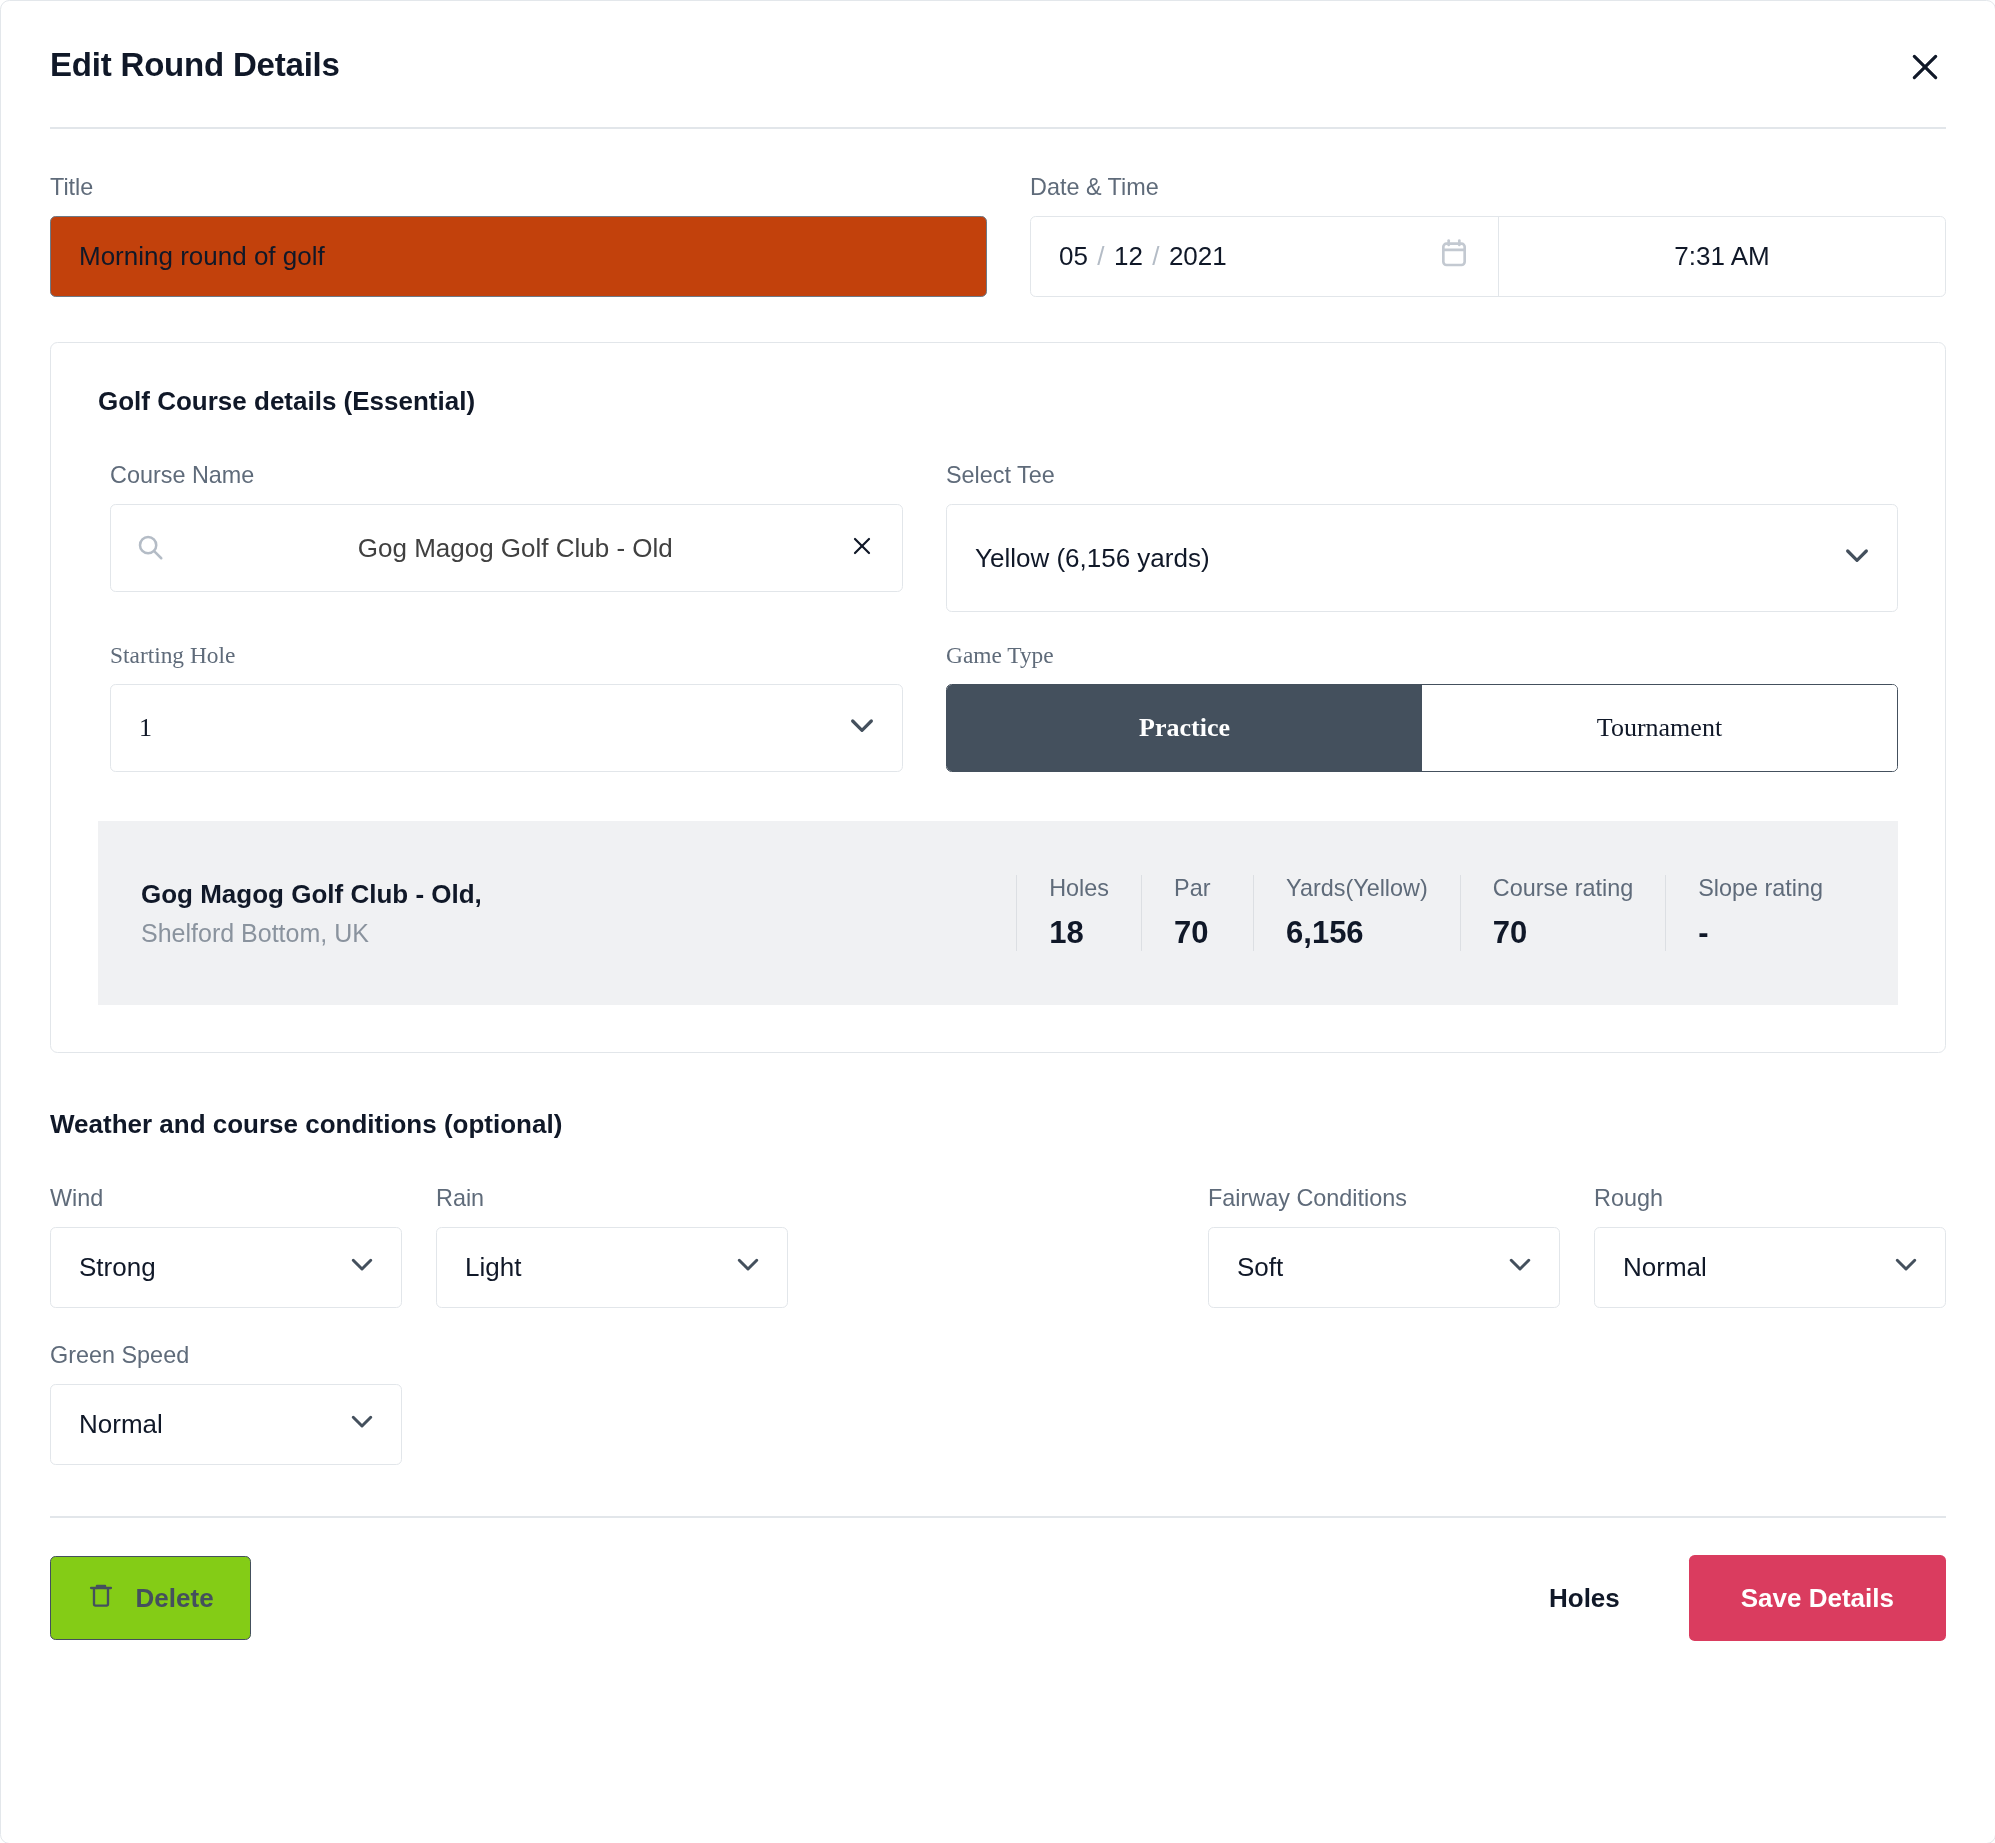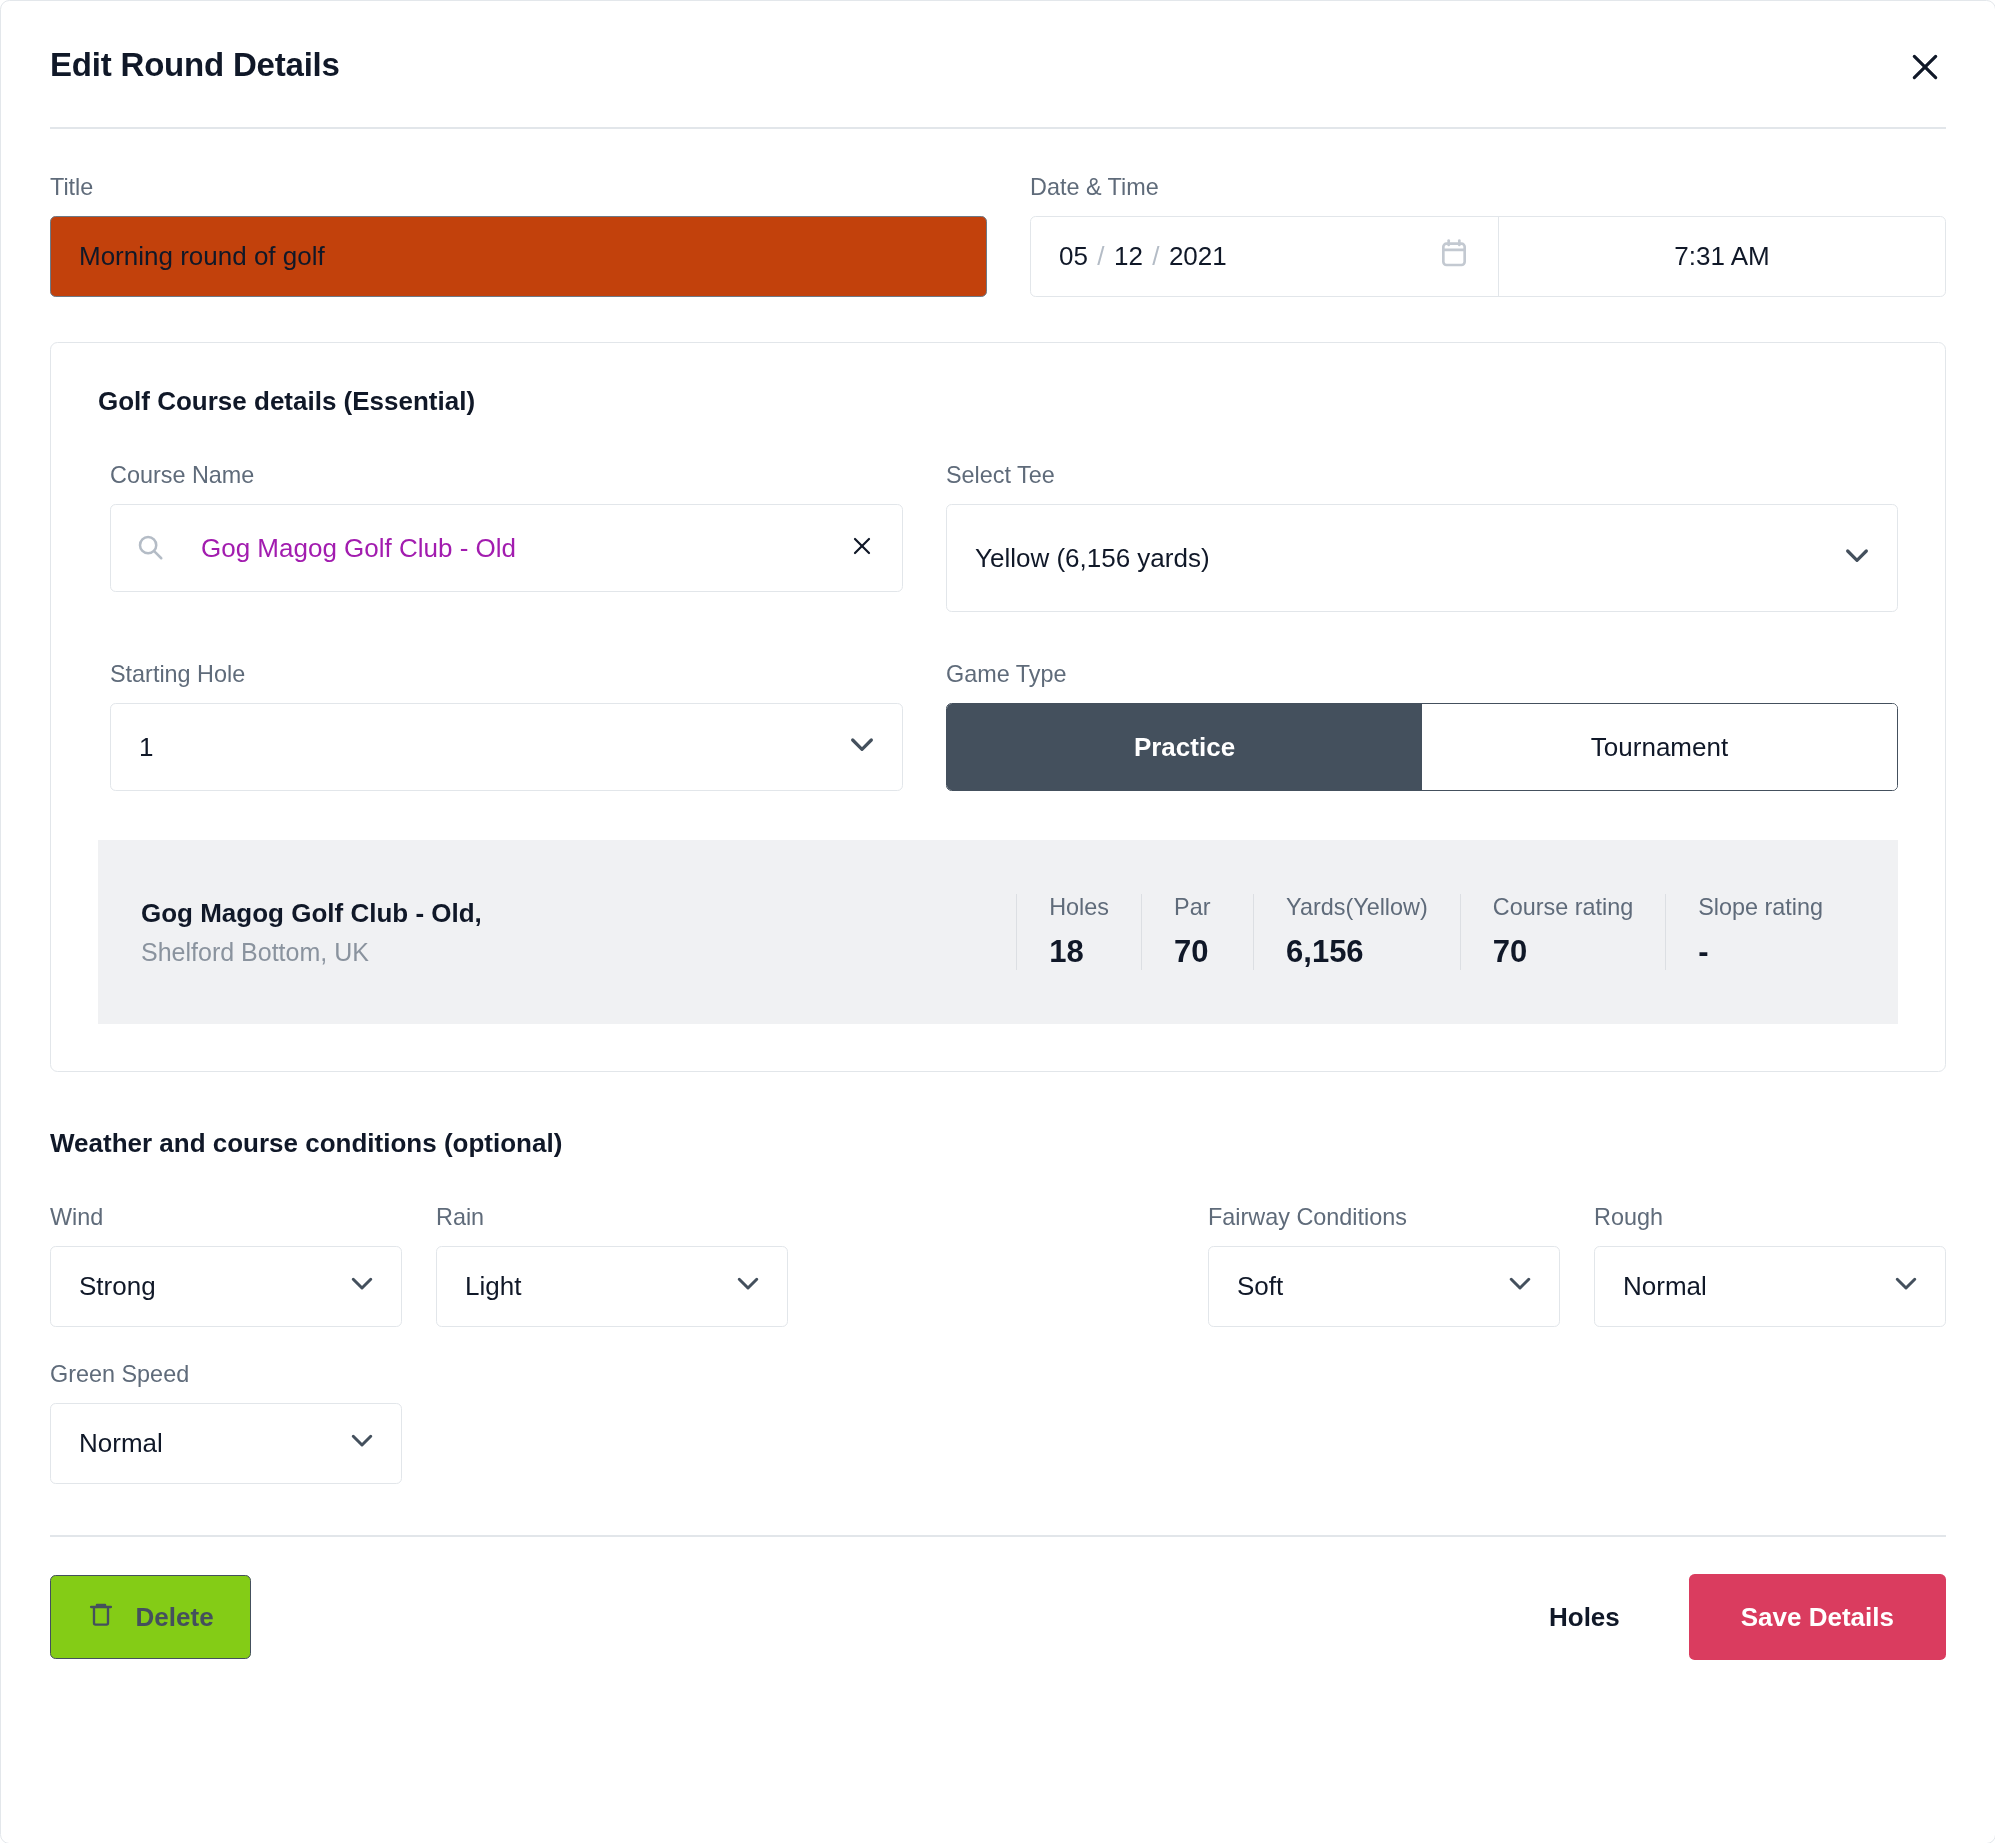--- a/index.html
+++ b/index.html
@@ -148,32 +148,33 @@
     border: 1.9px solid #e2e6ea;
     border-radius: 5.6px;
     display: flex;
     align-items: center;
     padding: 0 24px 0 24px;
     background: #fff;
   }
   .search-box .txt {
     flex: 1;
     font-size: 26px;
-    color: #a21caf;
-    margin-left: 36px;
+    color: #404040;
+    margin-left: 19px;
+    text-align: center;
   }
   .clear-x {
     font-size: 28px;
     color: #101828;
     line-height: 1;
     cursor: pointer;
     padding: 0 3.7px;
   }
 
-  .card-row-2 { margin-top: 49px; }
+  .card-row-2 { margin-top: 30px; font-family: Liberation Serif, serif; }
 
   
   .toggle {
     display: flex;
     height: 88px;
     border: 1.9px solid #44505d;
     border-radius: 5.6px;
     overflow: hidden;
   }
   .toggle-opt {

